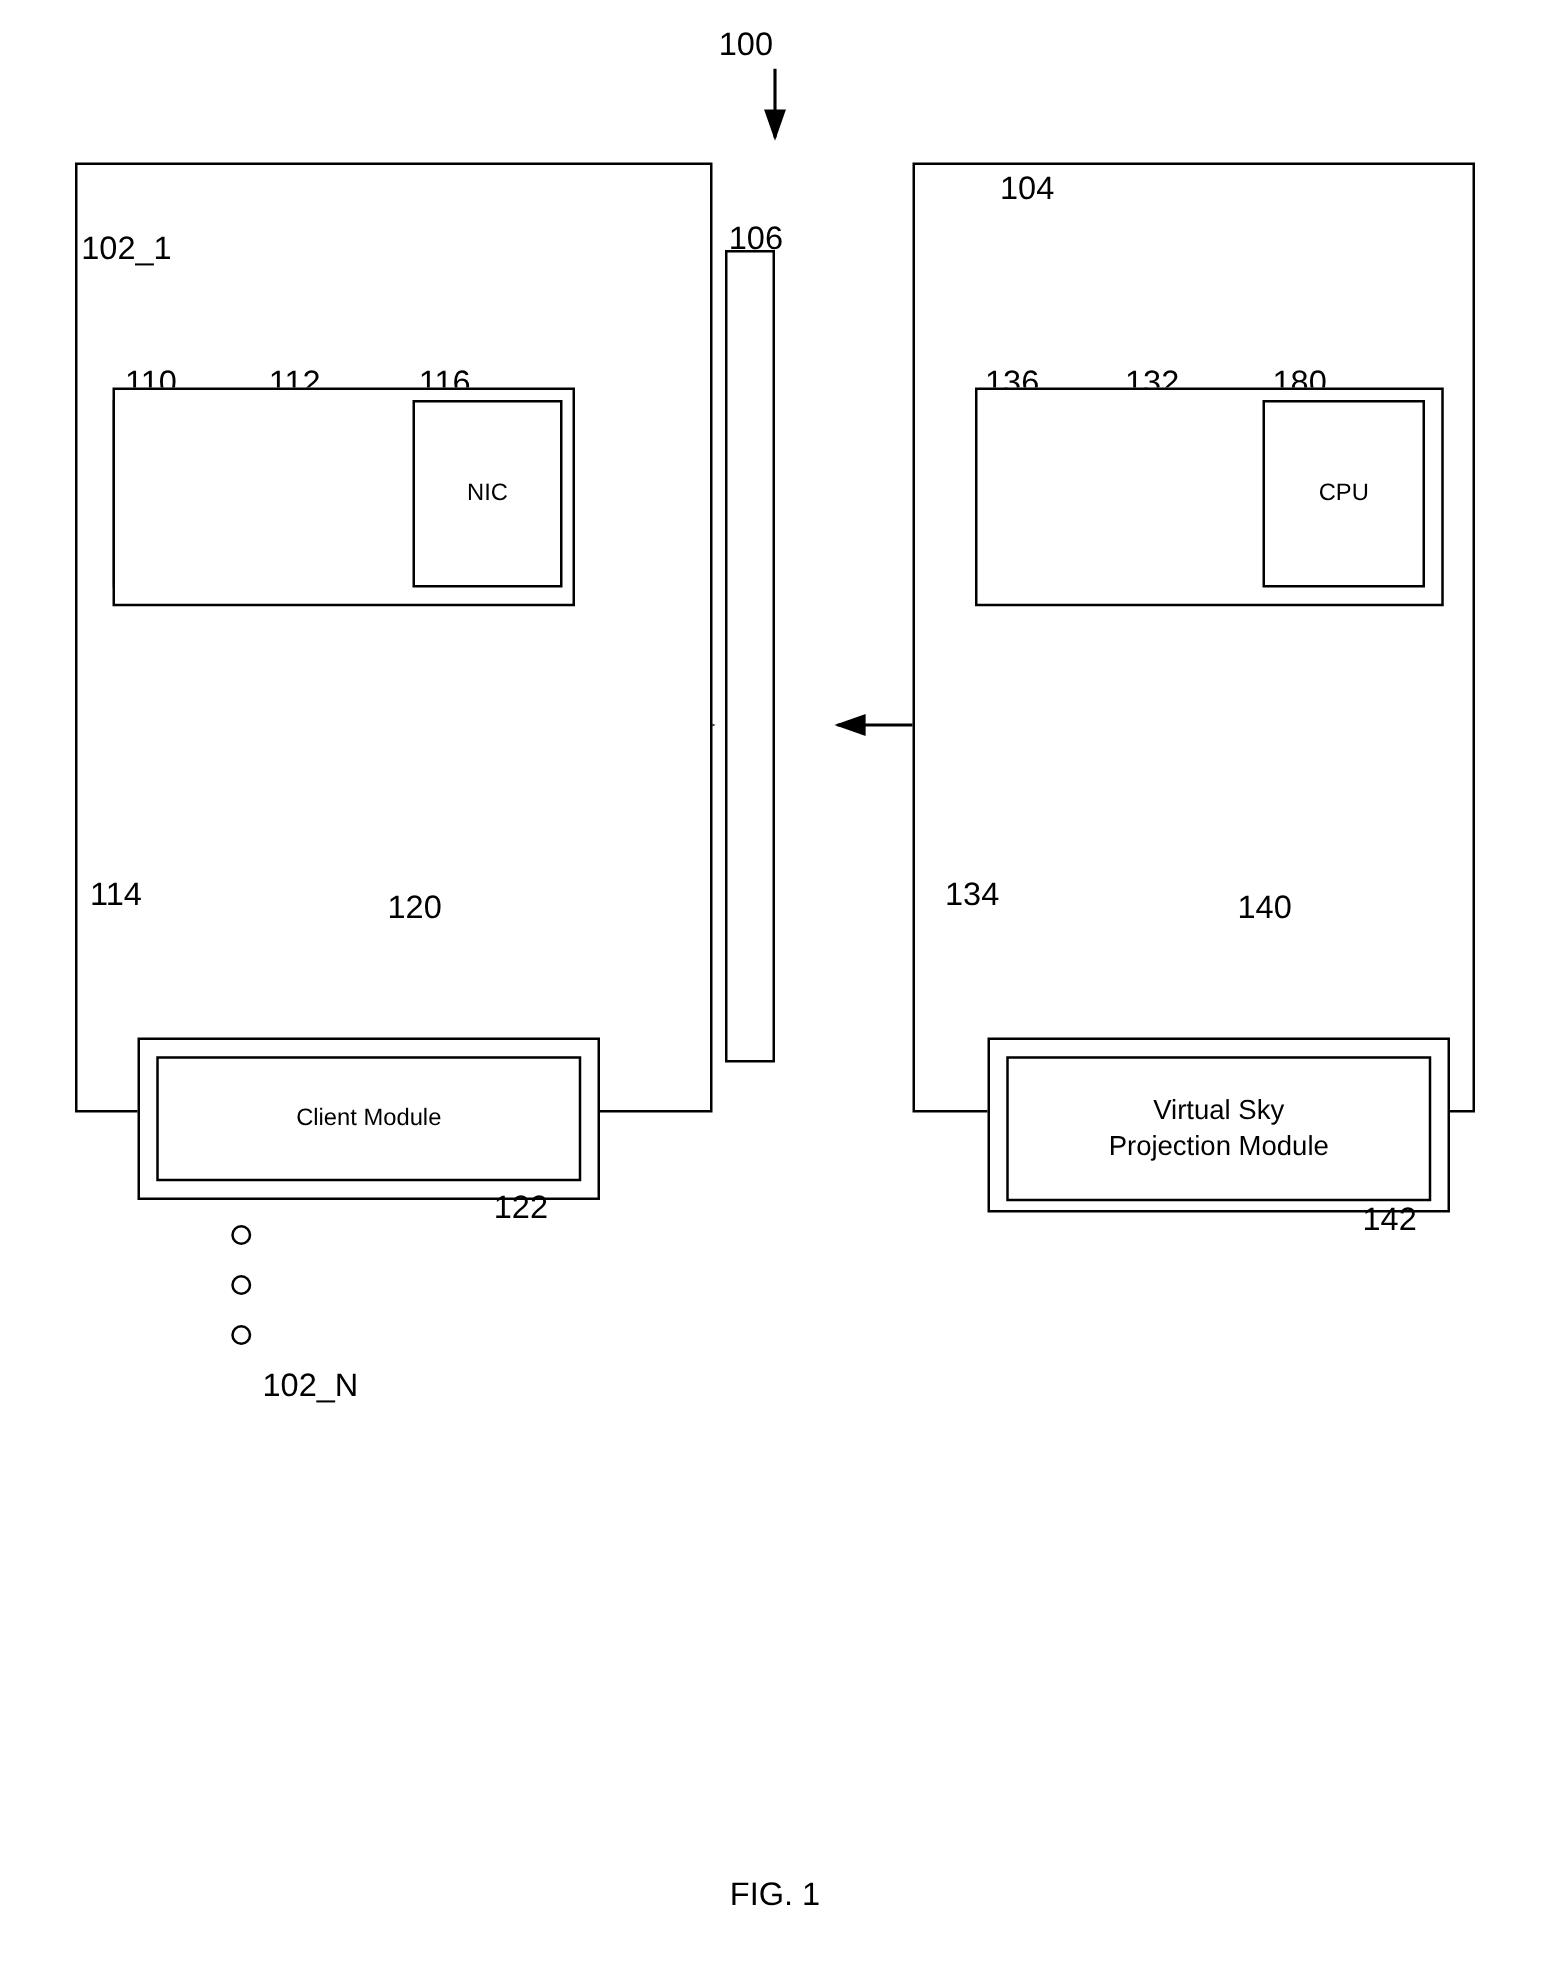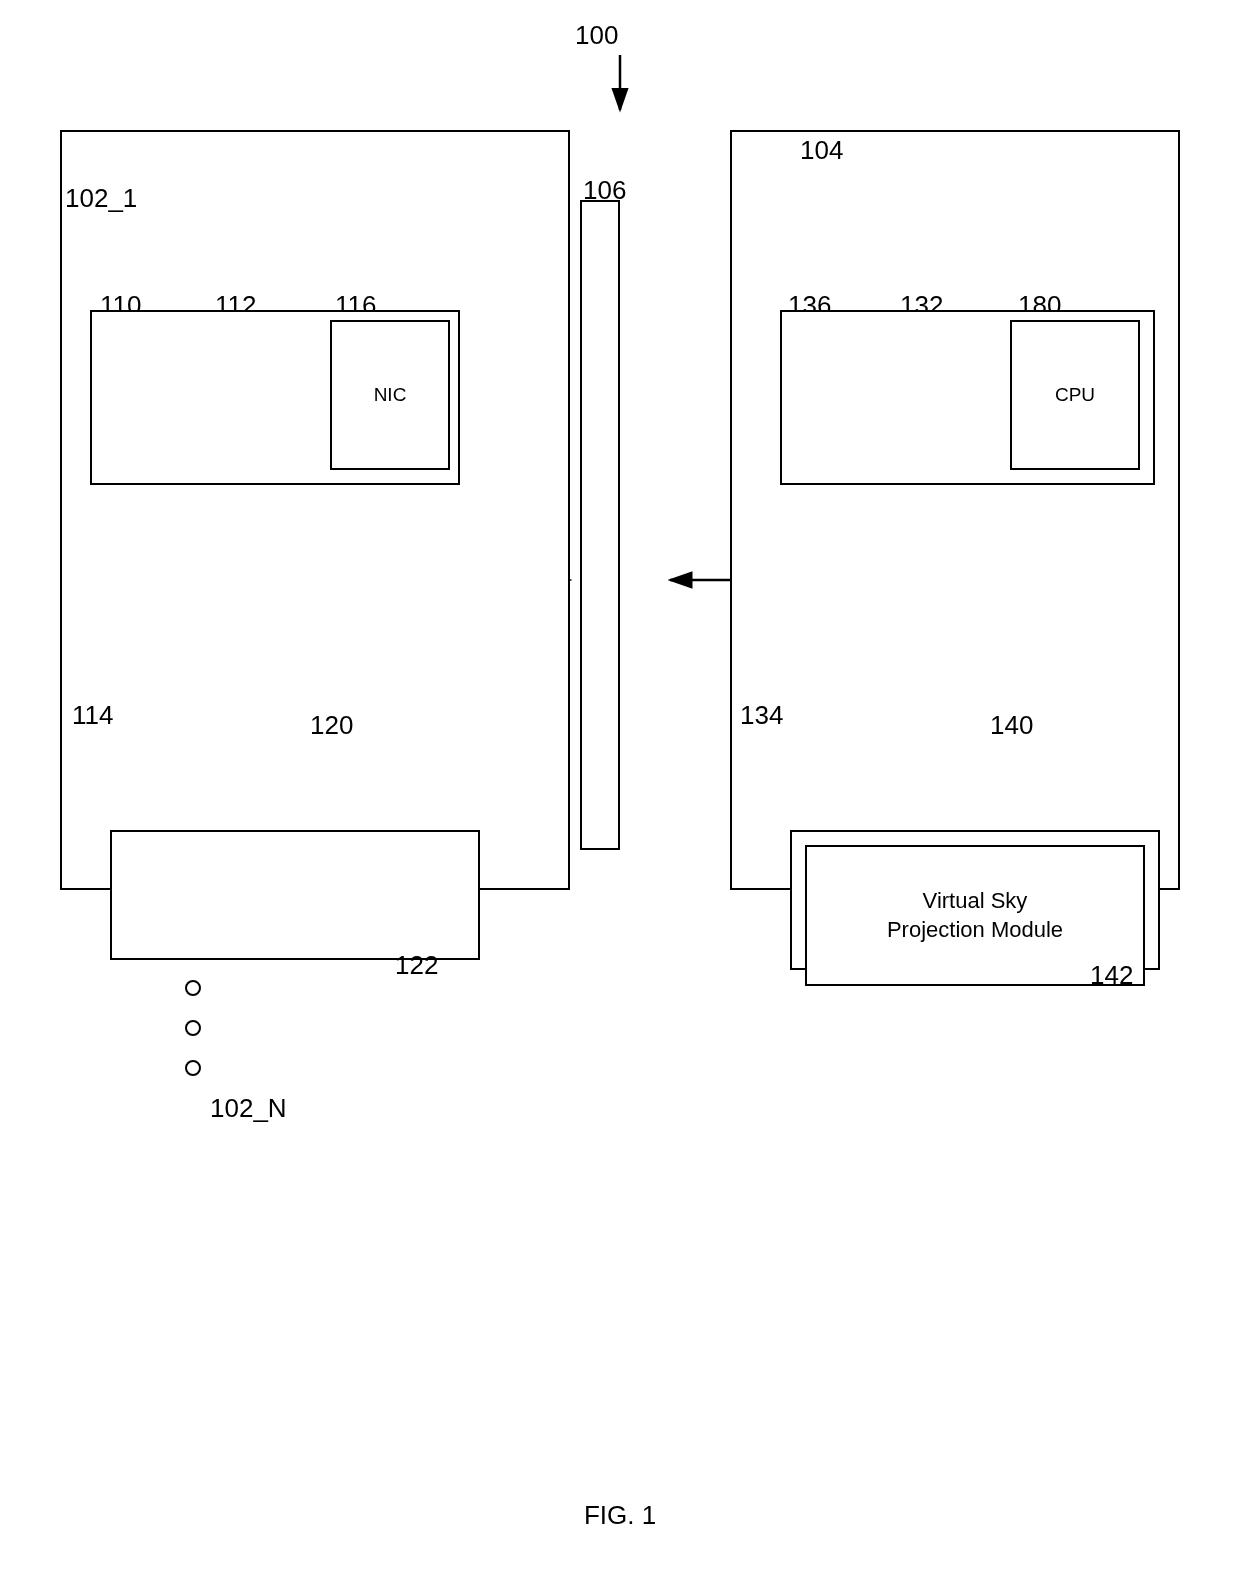--- a/index.html
+++ b/index.html
@@ -136,20 +136,23 @@
   <div class="box-inner" style="left:330px; top:320px; width:120px; height:150px;">
     <span>NIC</span>
   </div>
 
   <div class="label" style="left:72px; top:700px;">114</div>
 
   <div class="label" style="left:310px; top:710px;">120</div>
 
   <div class="box" style="left:110px; top:830px; width:370px; height:130px;"></div>
 
+  <div class="box-inner" style="left:125px; top:845px; width:340px; height:100px;">
+    <span>Client Module</span>
+  </div>
 
   <div class="label" style="left:395px; top:950px;">122</div>
 
   <div class="label" style="left:788px; top:290px;">136</div>
 
   <div class="box-inner" style="left:780px; top:320px; width:115px; height:150px;">
     <span>NIC</span>
   </div>
 
   <div class="label" style="left:900px; top:290px;">132</div>
@@ -159,27 +162,27 @@
   </div>
 
   <div class="label" style="left:1018px; top:290px;">180</div>
 
   <div class="box" style="left:780px; top:310px; width:375px; height:175px;"></div>
 
   <div class="box-inner" style="left:1010px; top:320px; width:130px; height:150px;">
     <span>CPU</span>
   </div>
 
-  <div class="label" style="left:740px; top:700px;">134</div>
+  <div class="label" style="left:756px; top:700px;">134</div>
 
   <div class="label" style="left:990px; top:710px;">140</div>
 
   <div class="box" style="left:790px; top:830px; width:370px; height:140px;"></div>
 
-  <div class="box-inner" style="left:805px; top:845px; width:340px; height:141px; text-align:center; font-size:22px; line-height:1.3;">
+  <div class="box-inner" style="left:805px; top:845px; width:340px; height:116px; text-align:center; font-size:22px; line-height:1.3;">
     <span>Virtual Sky<br>Projection Module</span>
   </div>
 
   <div class="label" style="left:1090px; top:960px;">142</div>
 
   <div style="position:absolute; left:185px; top:980px; width:16px; height:16px; border-radius:50%; border:2px solid #000; background:#fff;"></div>
   <div style="position:absolute; left:185px; top:1020px; width:16px; height:16px; border-radius:50%; border:2px solid #000; background:#fff;"></div>
   <div style="position:absolute; left:185px; top:1060px; width:16px; height:16px; border-radius:50%; border:2px solid #000; background:#fff;"></div>
   <div class="label" style="left:210px; top:1065px;margin-top:28px;">102_N</div>
 

